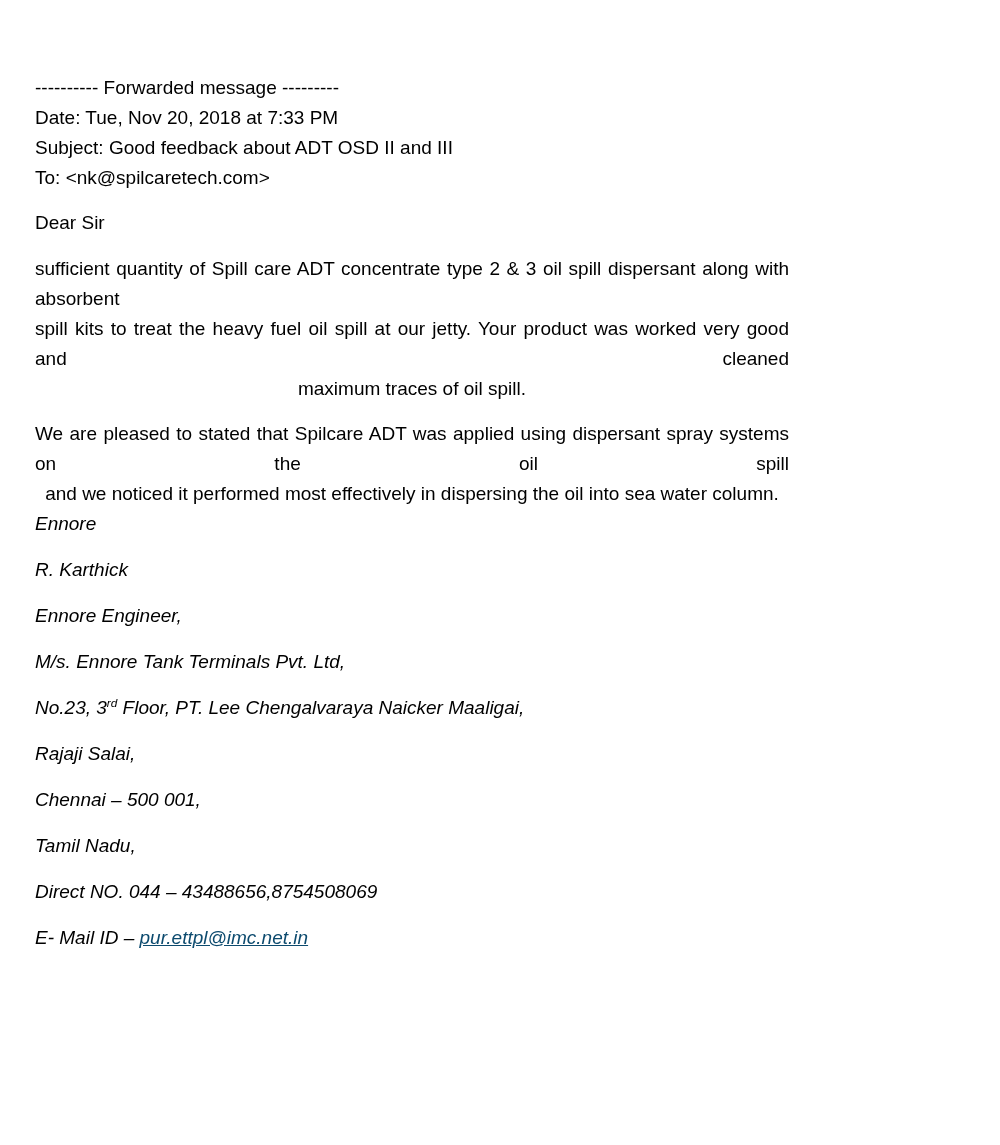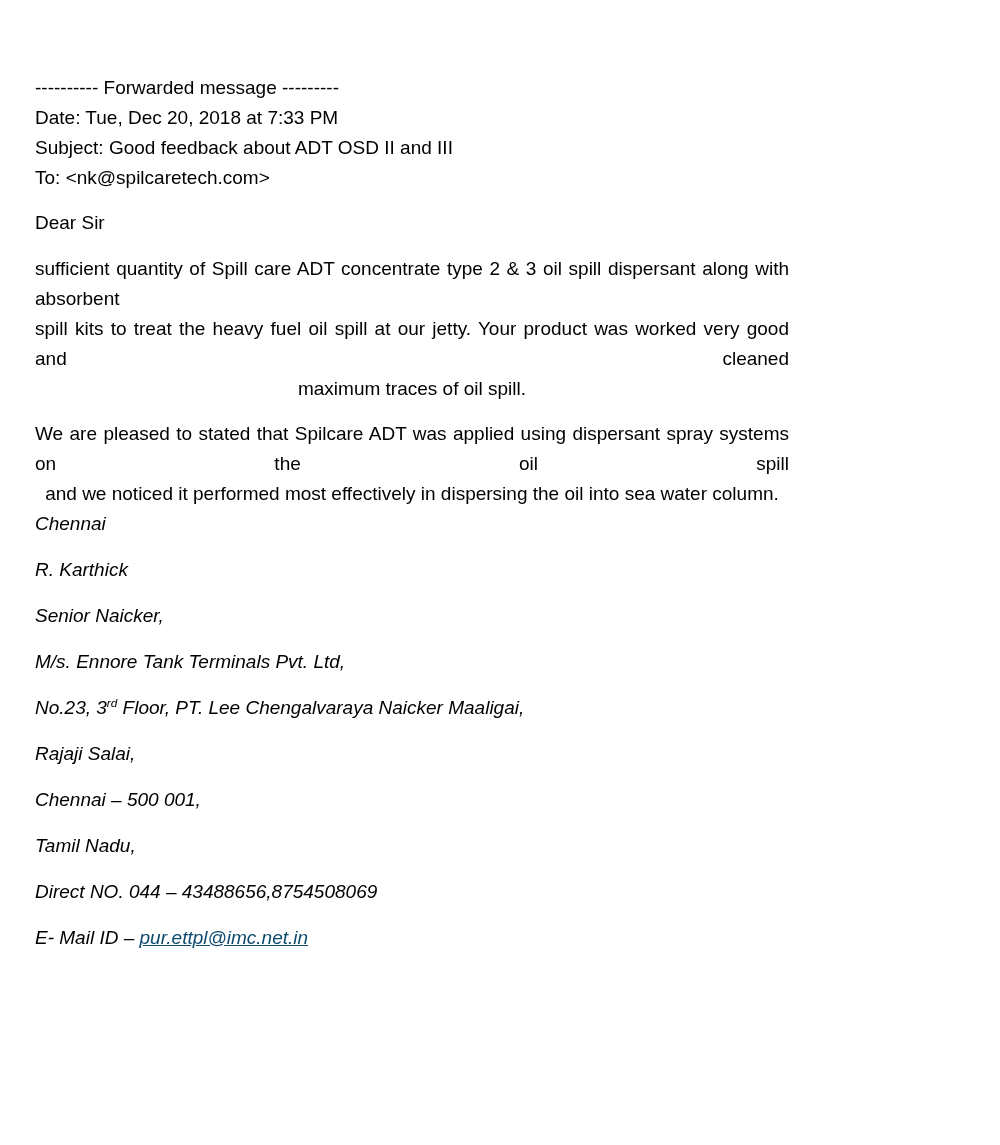--- a/index.html
+++ b/index.html
@@ -54,44 +54,44 @@
     cursor: pointer;
   }
 </style>
 </head>
 <body>
 
 <div class="page">
 
   <div class="email-header">
     <div class="hline">---------- Forwarded message ---------</div>
-    <div class="hline"><span>Date: </span><span>Tue, Dec 20, 2018 at 7:33 PM</span></div>
+    <div class="hline"><span>Date: </span><span>Tue, Nov 20, 2018 at 7:33 PM</span></div>
     <div class="hline"><span>Subject: </span><span>Good feedback about ADT OSD II and III</span></div>
     <div class="hline"><span>To: </span><span>&lt;nk@spilcaretech.com&gt;</span></div>
   </div>
 
   <div class="email-body">
     <div class="salutation">Dear Sir</div>
 
     <div class="para1">
       <div class="line just">sufficient quantity of Spill care ADT concentrate type 2 &amp; 3 oil spill dispersant along with absorbent</div>
       <div class="line just">spill kits to treat the heavy fuel oil spill at our jetty.  Your product was worked very good and cleaned</div>
       <div class="line">maximum traces of oil spill.</div>
     </div>
 
     <div class="para2">
       <div class="line just">We are pleased to stated that Spilcare ADT was applied using dispersant spray systems on the oil spill</div>
       <div class="line">and we noticed it performed most effectively in dispersing the oil into sea water column.</div>
     </div>
   </div>
 
   <div class="sig">
-    <div class="regards sigline">Chennai</div>
+    <div class="regards sigline">Ennore</div>
     <div class="sigline">R. Karthick</div>
-    <div class="sigline">Senior Naicker,</div>
+    <div class="sigline">Ennore Engineer,</div>
     <div class="sigline">M/s. Ennore Tank Terminals Pvt. Ltd,</div>
     <div class="sigline"><span>No.23, 3</span><sup>rd</sup><span> Floor, PT. Lee Chengalvaraya Naicker Maaligai,</span></div>
     <div class="sigline">Rajaji Salai,</div>
     <div class="sigline">Chennai – 500 001,</div>
     <div class="sigline">Tamil Nadu,</div>
     <div class="sigline">Direct NO. 044 – 43488656,8754508069</div>
     <div class="sigline"><span>E- Mail ID – </span><a class="email-link">pur.ettpl@imc.net.in</a></div>
   </div>
 
 </div>

